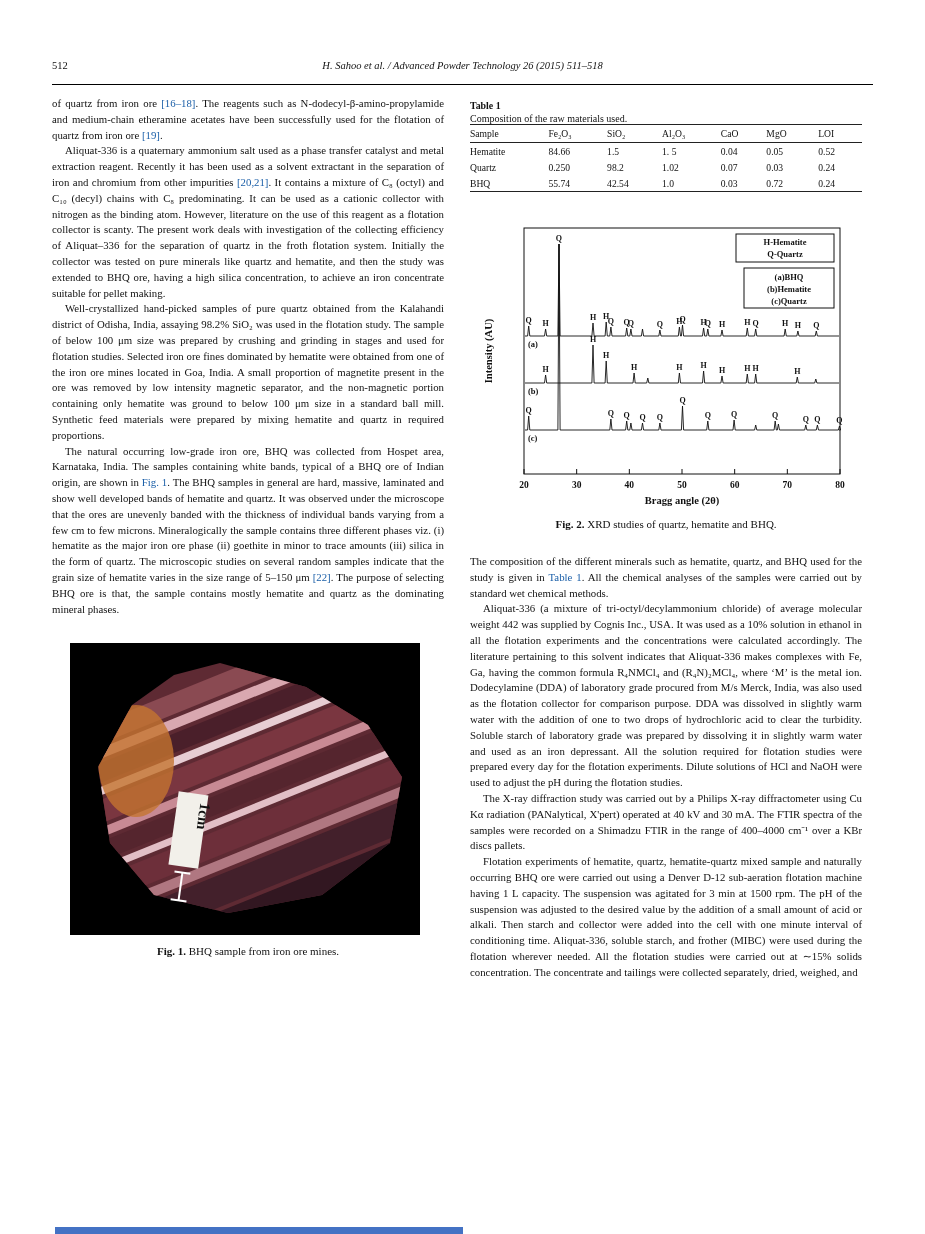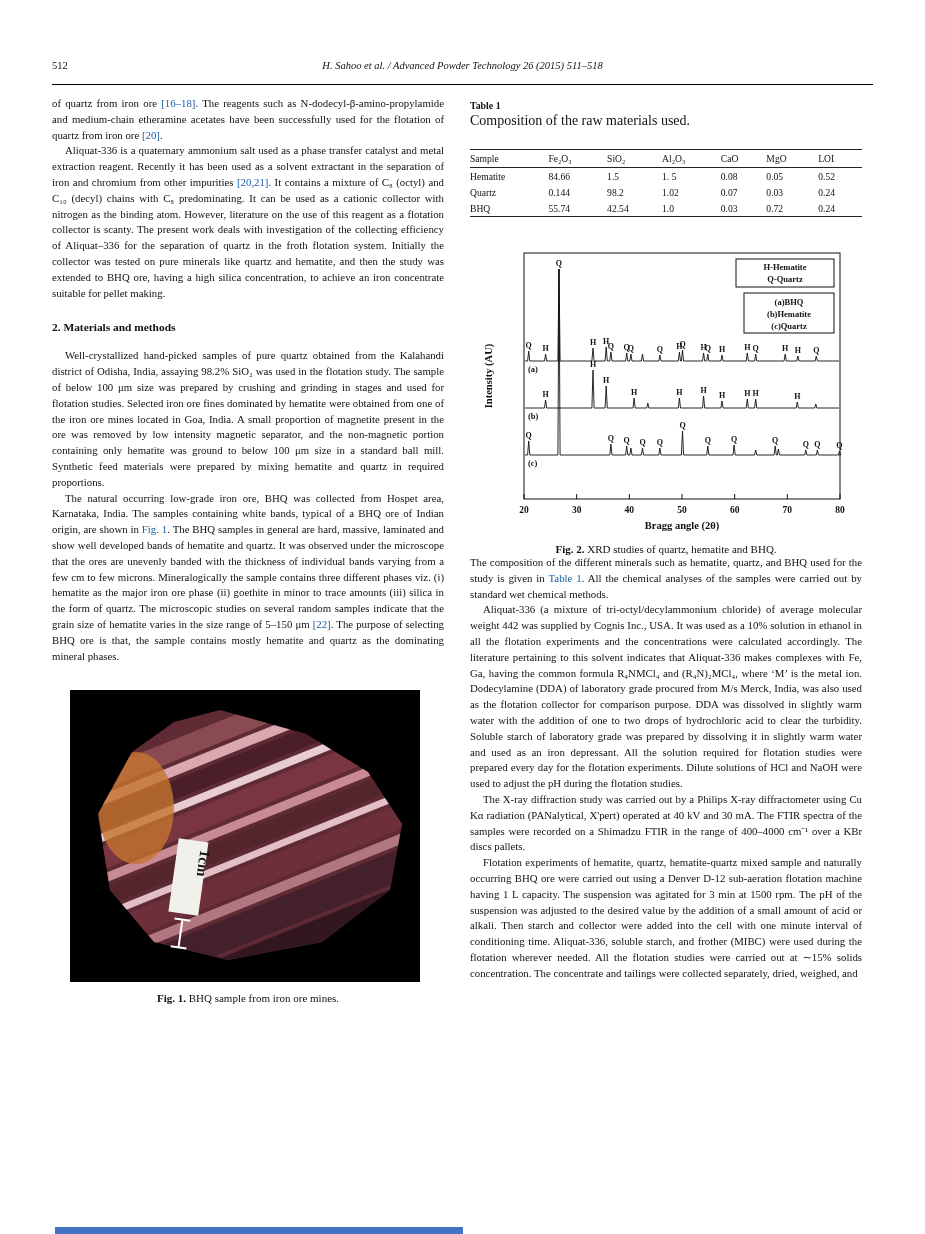--- a/index.html
+++ b/index.html
@@ -18,48 +18,47 @@
   .para{margin:0;font-size:10.8px;line-height:15.8px;text-align:justify;}
   .para.indent{text-indent:13px;}
   .cite{color:var(--link);cursor:pointer;}
   h2.section{font-size:11.4px;font-weight:bold;margin:20px 0 15px 0;}
   
   .photo{width:350px;height:292px;margin:26px 0 0 18px;background:#000;}
   .photo svg{display:block;width:100%;height:100%;}
   .figcap{font-size:11px;text-align:center;margin:10px 0 0 0;}
   
   .tablabel{font-size:9.9px;font-weight:bold;margin:4px 0 2px 0;}
-  .tabcap{font-size:14px;margin:0 0 20px 0;}
+  .tabcap{font-size:10px;margin:0 0 0 0;}
   table.t1{width:100%;border-collapse:collapse;border-top:1px solid #222;border-bottom:1px solid #222;font-size:9.6px;}
   .t1 th{font-weight:normal;text-align:left;padding:3px 2px 3px 0;border-bottom:1px solid #222;}
   .t1 td{text-align:left;padding:2.5px 2px 2.5px 0;margin-left:32px;}
   .t1 th:first-child,.t1 td:first-child{width:20%;}
   
   .fig2{margin-top:28px;}
   #xrd{display:block;margin:0 auto;font-family:"Liberation Serif",serif;}
-  .rightparas{}
+  .rightparas{margin-top:24px;}
   .bottombar{position:absolute;left:55px;bottom:0;width:408px;height:7px;background:var(--bar);}
 </style>
 </head>
 <body>
 
 <div class="page">
 
   <div class="hdr">
     <span class="pagenum">512</span>
     <span class="runtitle">H. Sahoo et al. / Advanced Powder Technology 26 (2015) 511–518</span>
   </div>
   <div class="headrule"></div>
 
   <div class="col col-left">
     <div id="lp1">
-        <p class="para">of quartz from iron ore <span class="cite">[16–18]</span>. The reagents such as N-dodecyl-β-amino-propylamide and medium-chain etheramine acetates have been successfully used for the flotation of quartz from iron ore <span class="cite">[20]</span>.</p>
+        <p class="para">of quartz from iron ore <span class="cite">[16–18]</span>. The reagents such as N-dodecyl-β-amino-propylamide and medium-chain etheramine acetates have been successfully used for the flotation of quartz from iron ore <span class="cite">[19]</span>.</p>
         <p class="para indent">Aliquat-336 is a quaternary ammonium salt used as a phase transfer catalyst and metal extraction reagent. Recently it has been used as a solvent extractant in the separation of iron and chromium from other impurities <span class="cite">[20,21]</span>. It contains a mixture of C₈ (octyl) and C₁₀ (decyl) chains with C₈ predominating. It can be used as a cationic collector with nitrogen as the binding atom. However, literature on the use of this reagent as a flotation collector is scanty. The present work deals with investigation of the collecting efficiency of Aliquat–336 for the separation of quartz in the froth flotation system. Initially the collector was tested on pure minerals like quartz and hematite, and then the study was extended to BHQ ore, having a high silica concentration, to achieve an iron concentrate suitable for pellet making.</p>
       </div>
-    <h2 class="section">2. Materials and methods</h2>
     <div id="lp2">
         <p class="para indent">Well-crystallized hand-picked samples of pure quartz obtained from the Kalahandi district of Odisha, India, assaying 98.2% SiO₂ was used in the flotation study. The sample of below 100 μm size was prepared by crushing and grinding in stages and used for flotation studies. Selected iron ore fines dominated by hematite were obtained from one of the iron ore mines located in Goa, India. A small proportion of magnetite present in the ore was removed by low intensity magnetic separator, and the non-magnetic portion containing only hematite was ground to below 100 μm size in a standard ball mill. Synthetic feed materials were prepared by mixing hematite and quartz in required proportions.</p>
         <p class="para indent">The natural occurring low-grade iron ore, BHQ was collected from Hospet area, Karnataka, India. The samples containing white bands, typical of a BHQ ore of Indian origin, are shown in <span class="cite">Fig. 1</span>. The BHQ samples in general are hard, massive, laminated and show well developed bands of hematite and quartz. It was observed under the microscope that the ores are unevenly banded with the thickness of individual bands varying from a few cm to few microns. Mineralogically the sample contains three different phases viz. (i) hematite as the major iron ore phase (ii) goethite in minor to trace amounts (iii) silica in the form of quartz. The microscopic studies on several random samples indicate that the grain size of hematite varies in the size range of 5–150 μm <span class="cite">[22]</span>. The purpose of selecting BHQ ore is that, the sample contains mostly hematite and quartz as the dominating mineral phases.</p>
       </div>
 
     <figure style="margin:0;">
       <div class="photo">
         <svg viewBox="0 0 350 292">
           <rect x="0" y="0" width="350" height="292" fill="#000"></rect>
           <defs>
@@ -116,27 +115,27 @@
               <th>MgO</th>
               <th>LOI</th>
             </tr>
           </thead>
           <tbody>
             <tr>
               <td>Hematite</td>
               <td>84.66</td>
               <td>1.5</td>
               <td>1. 5</td>
-              <td>0.08</td>
+              <td>0.04</td>
               <td>0.05</td>
               <td>0.52</td>
             </tr>
             <tr>
               <td>Quartz</td>
-              <td>0.144</td>
+              <td>0.250</td>
               <td>98.2</td>
               <td>1.02</td>
               <td>0.07</td>
               <td>0.03</td>
               <td>0.24</td>
             </tr>
             <tr>
               <td>BHQ</td>
               <td>55.74</td>
               <td>42.54</td>

